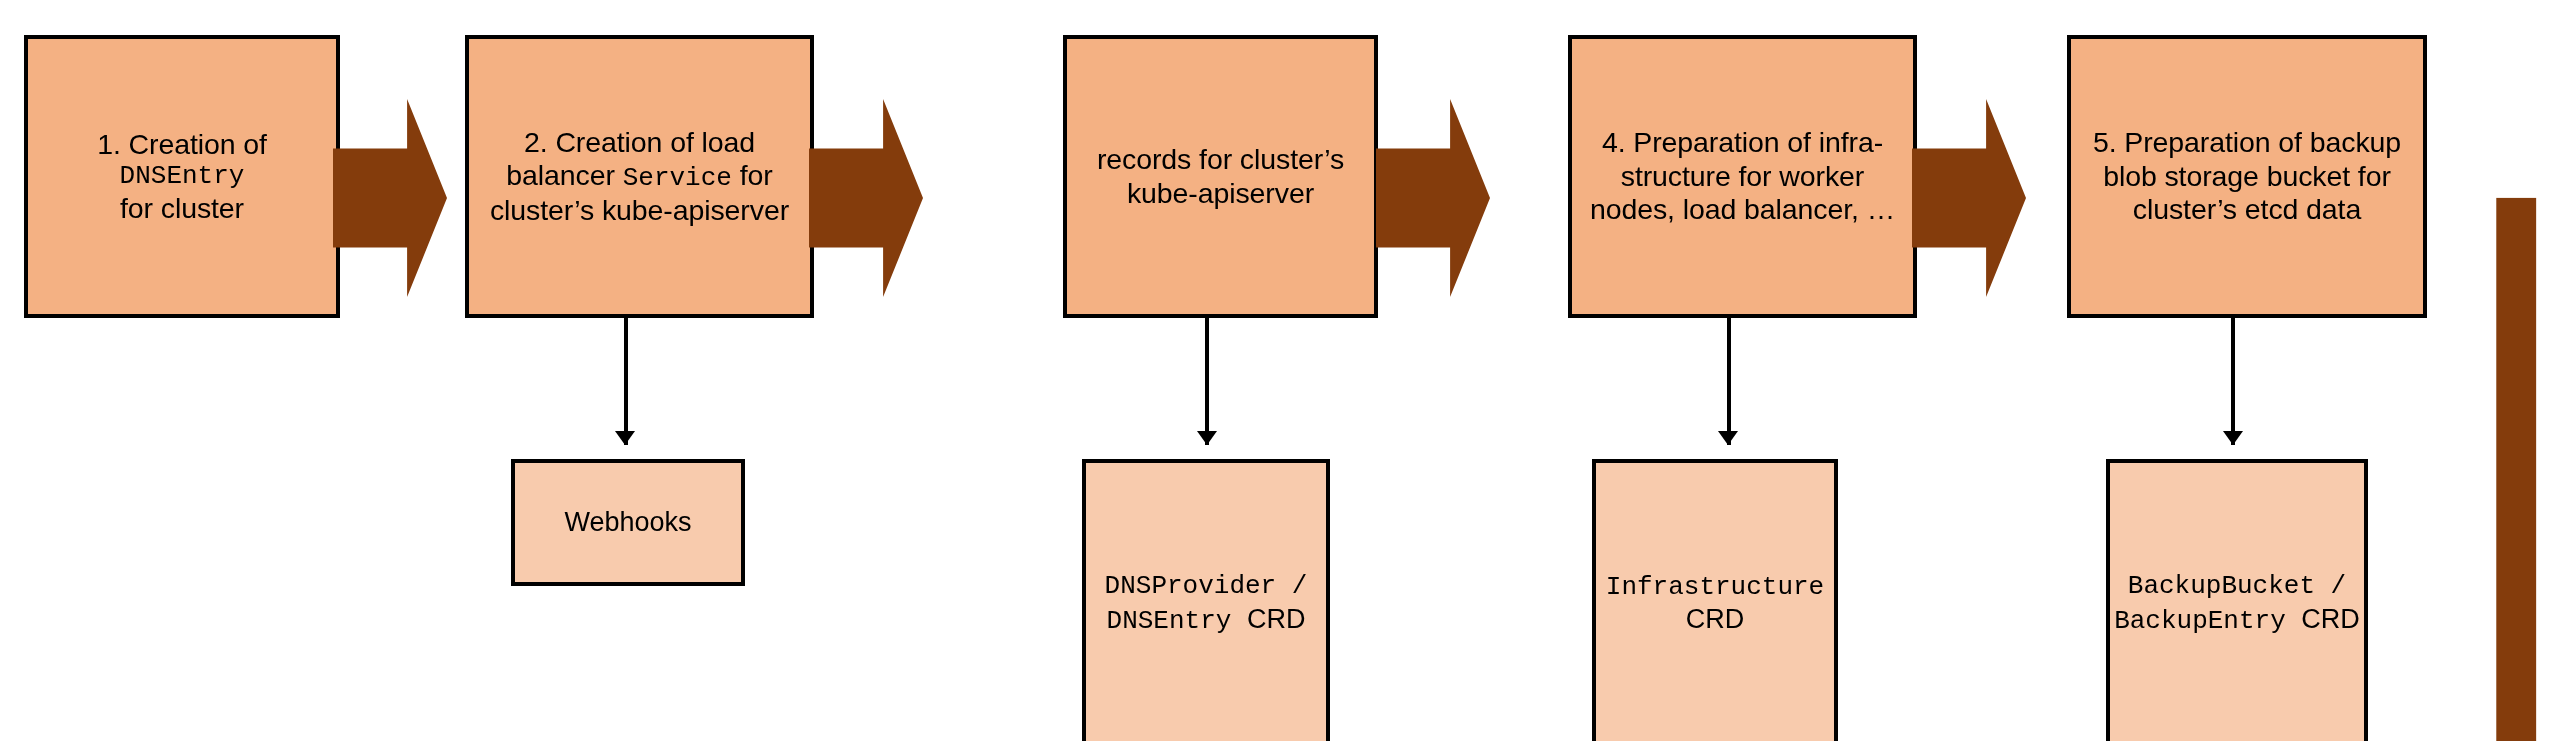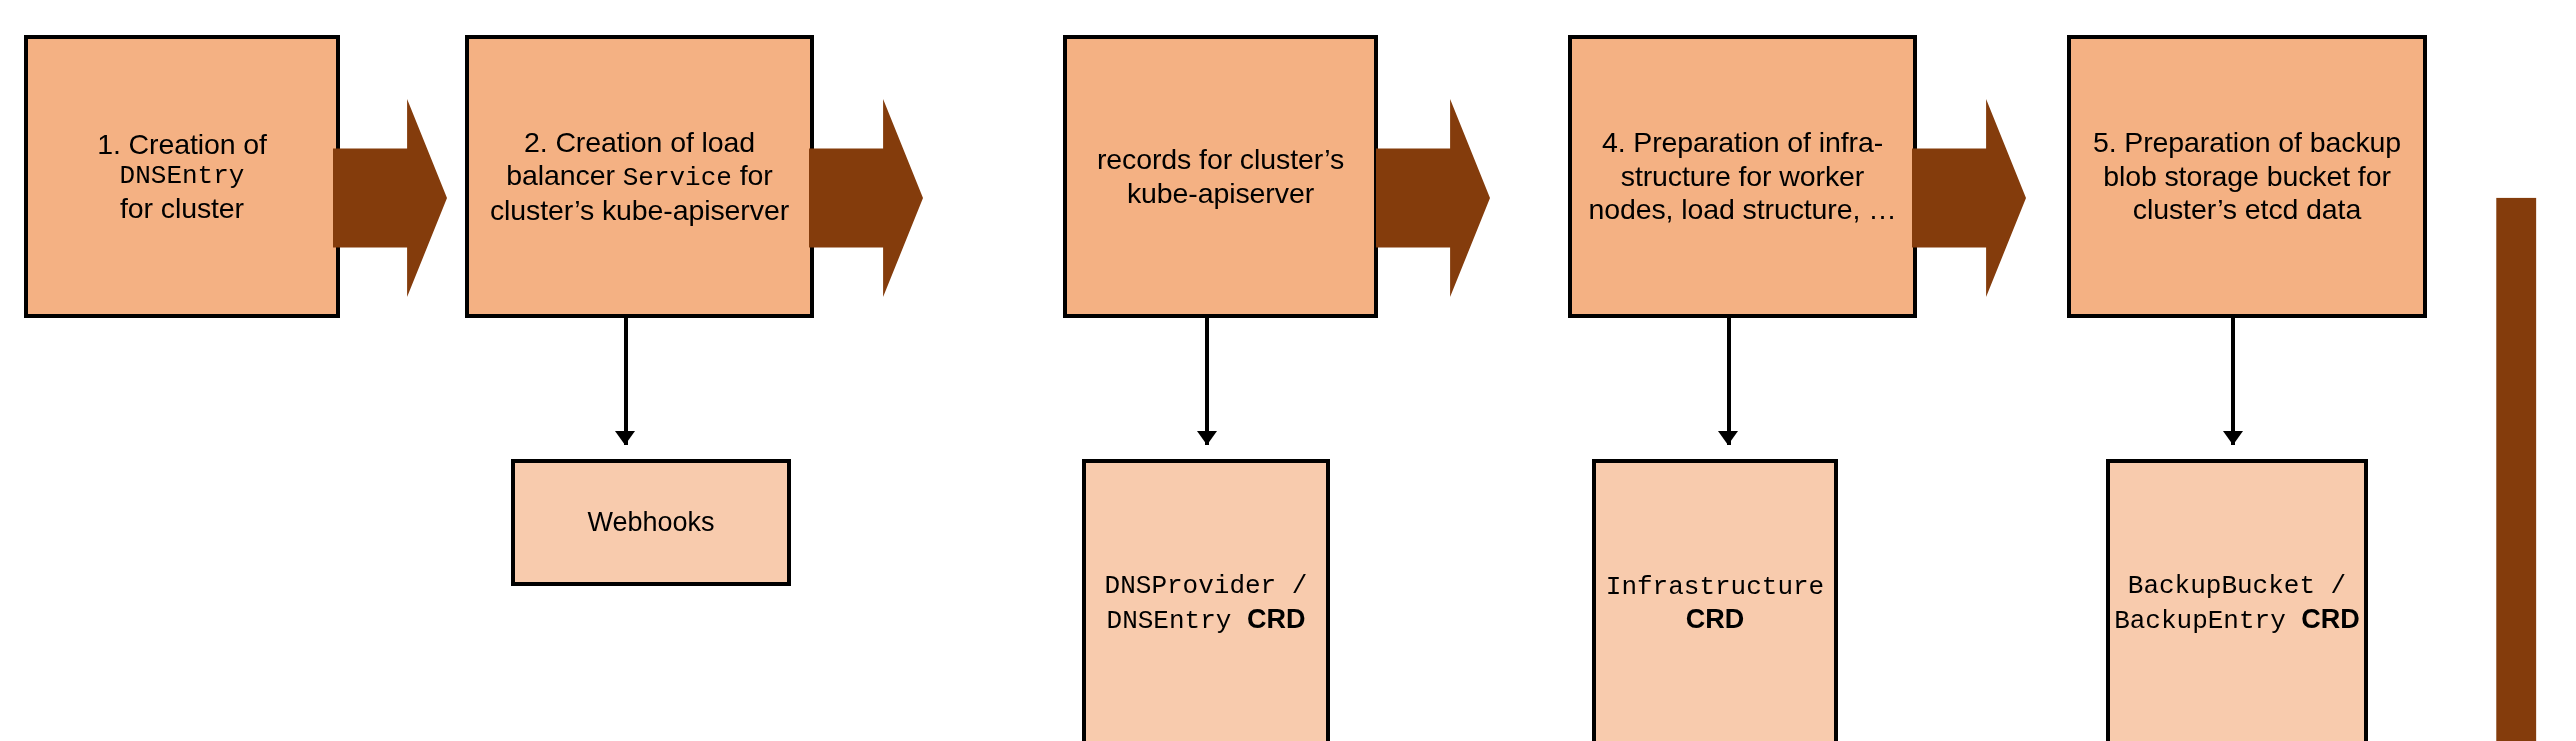--- a/index.html
+++ b/index.html
@@ -10,21 +10,21 @@
         background:#F4B183;display:flex;flex-direction:column;align-items:center;
         justify-content:center;text-align:center;color:#000;
         font-size:28.5px;line-height:1.18;letter-spacing:-0.1px;margin-left:14px;}
   .node .ln{display:block;white-space:nowrap;}
   .sub{position:absolute;box-sizing:border-box;border:4.3px solid #000;
        background:#F8CBAD;display:flex;flex-direction:column;align-items:stretch;
        color:#000;}
   .subcell{flex:1;display:flex;flex-direction:column;align-items:center;justify-content:center;
            text-align:center;font-size:27px;line-height:1.2;}
   .mono{font-family:"Liberation Mono",monospace;font-size:26px;letter-spacing:0px;}
-  .bold{font-weight:bold;}
+  .bold{font-weight:normal;}
 
   
   .vline{position:absolute;width:3.6px;background:#000;}
   .vhead{position:absolute;width:0;height:0;
          border-left:10px solid transparent;border-right:10px solid transparent;
          border-top:14.2px solid #000;}
 
   
   .barrow{position:absolute;}
   .barrow svg{display:block;}
@@ -46,21 +46,21 @@
     </svg>
   </div>
 
   <div class="node" style="left: 451px; top: 35px; width: 349px; height: 283px;">
     <span class="ln">2. Creation of load</span>
     <span class="ln"><span>balancer </span><span class="mono">Service</span><span> for</span></span>
     <span class="ln">cluster’s kube-apiserver</span>
   </div>
   <div class="vline" style="left: 624px; top: 318px; height: 127px;"></div>
   <div class="vhead" style="left: 615px; top: 431px; height: 0px;"></div>
-  <div class="sub" style="left: 511px; top: 459px; width: 280px; height: 127px;">
+  <div class="sub" style="left: 511px; top: 459px; width: 234px; height: 127px;">
     <div class="subcell">
       <span>Webhooks</span>
     </div>
   </div>
 
   <div class="barrow" style="left: 809px; top: 99px; width: 114px; height: 198px;">
     <svg width="114" height="198" viewBox="0 0 160 56" preserveAspectRatio="none" style="height: 198px;">
       <polygon points="0,14 104,14 104,0 160,28 104,56 104,42 0,42" fill="#843C0C"></polygon>
     </svg>
   </div>
@@ -80,21 +80,21 @@
 
   <div class="barrow" style="left: 1376px; top: 99px; width: 114px; height: 198px;">
     <svg width="114" height="198" viewBox="0 0 160 56" preserveAspectRatio="none" style="height: 198px;">
       <polygon points="0,14 104,14 104,0 160,28 104,56 104,42 0,42" fill="#843C0C"></polygon>
     </svg>
   </div>
 
   <div class="node" style="left: 1554px; top: 35px; width: 349px; height: 283px;">
     <span class="ln">4. Preparation of infra-</span>
     <span class="ln">structure for worker</span>
-    <span class="ln">nodes, load structure, …</span>
+    <span class="ln">nodes, load balancer, …</span>
   </div>
   <div class="vline" style="left: 1727px; top: 318px; height: 127px;"></div>
   <div class="vhead" style="left: 1718px; top: 431px; height: 0px;"></div>
   <div class="sub" style="left: 1592px; top: 459px; width: 246px; height: 290px;">
     <div class="subcell">
       <span class="mono">Infrastructure</span>
       <span class="bold">CRD</span>
     </div>
   </div>
 

